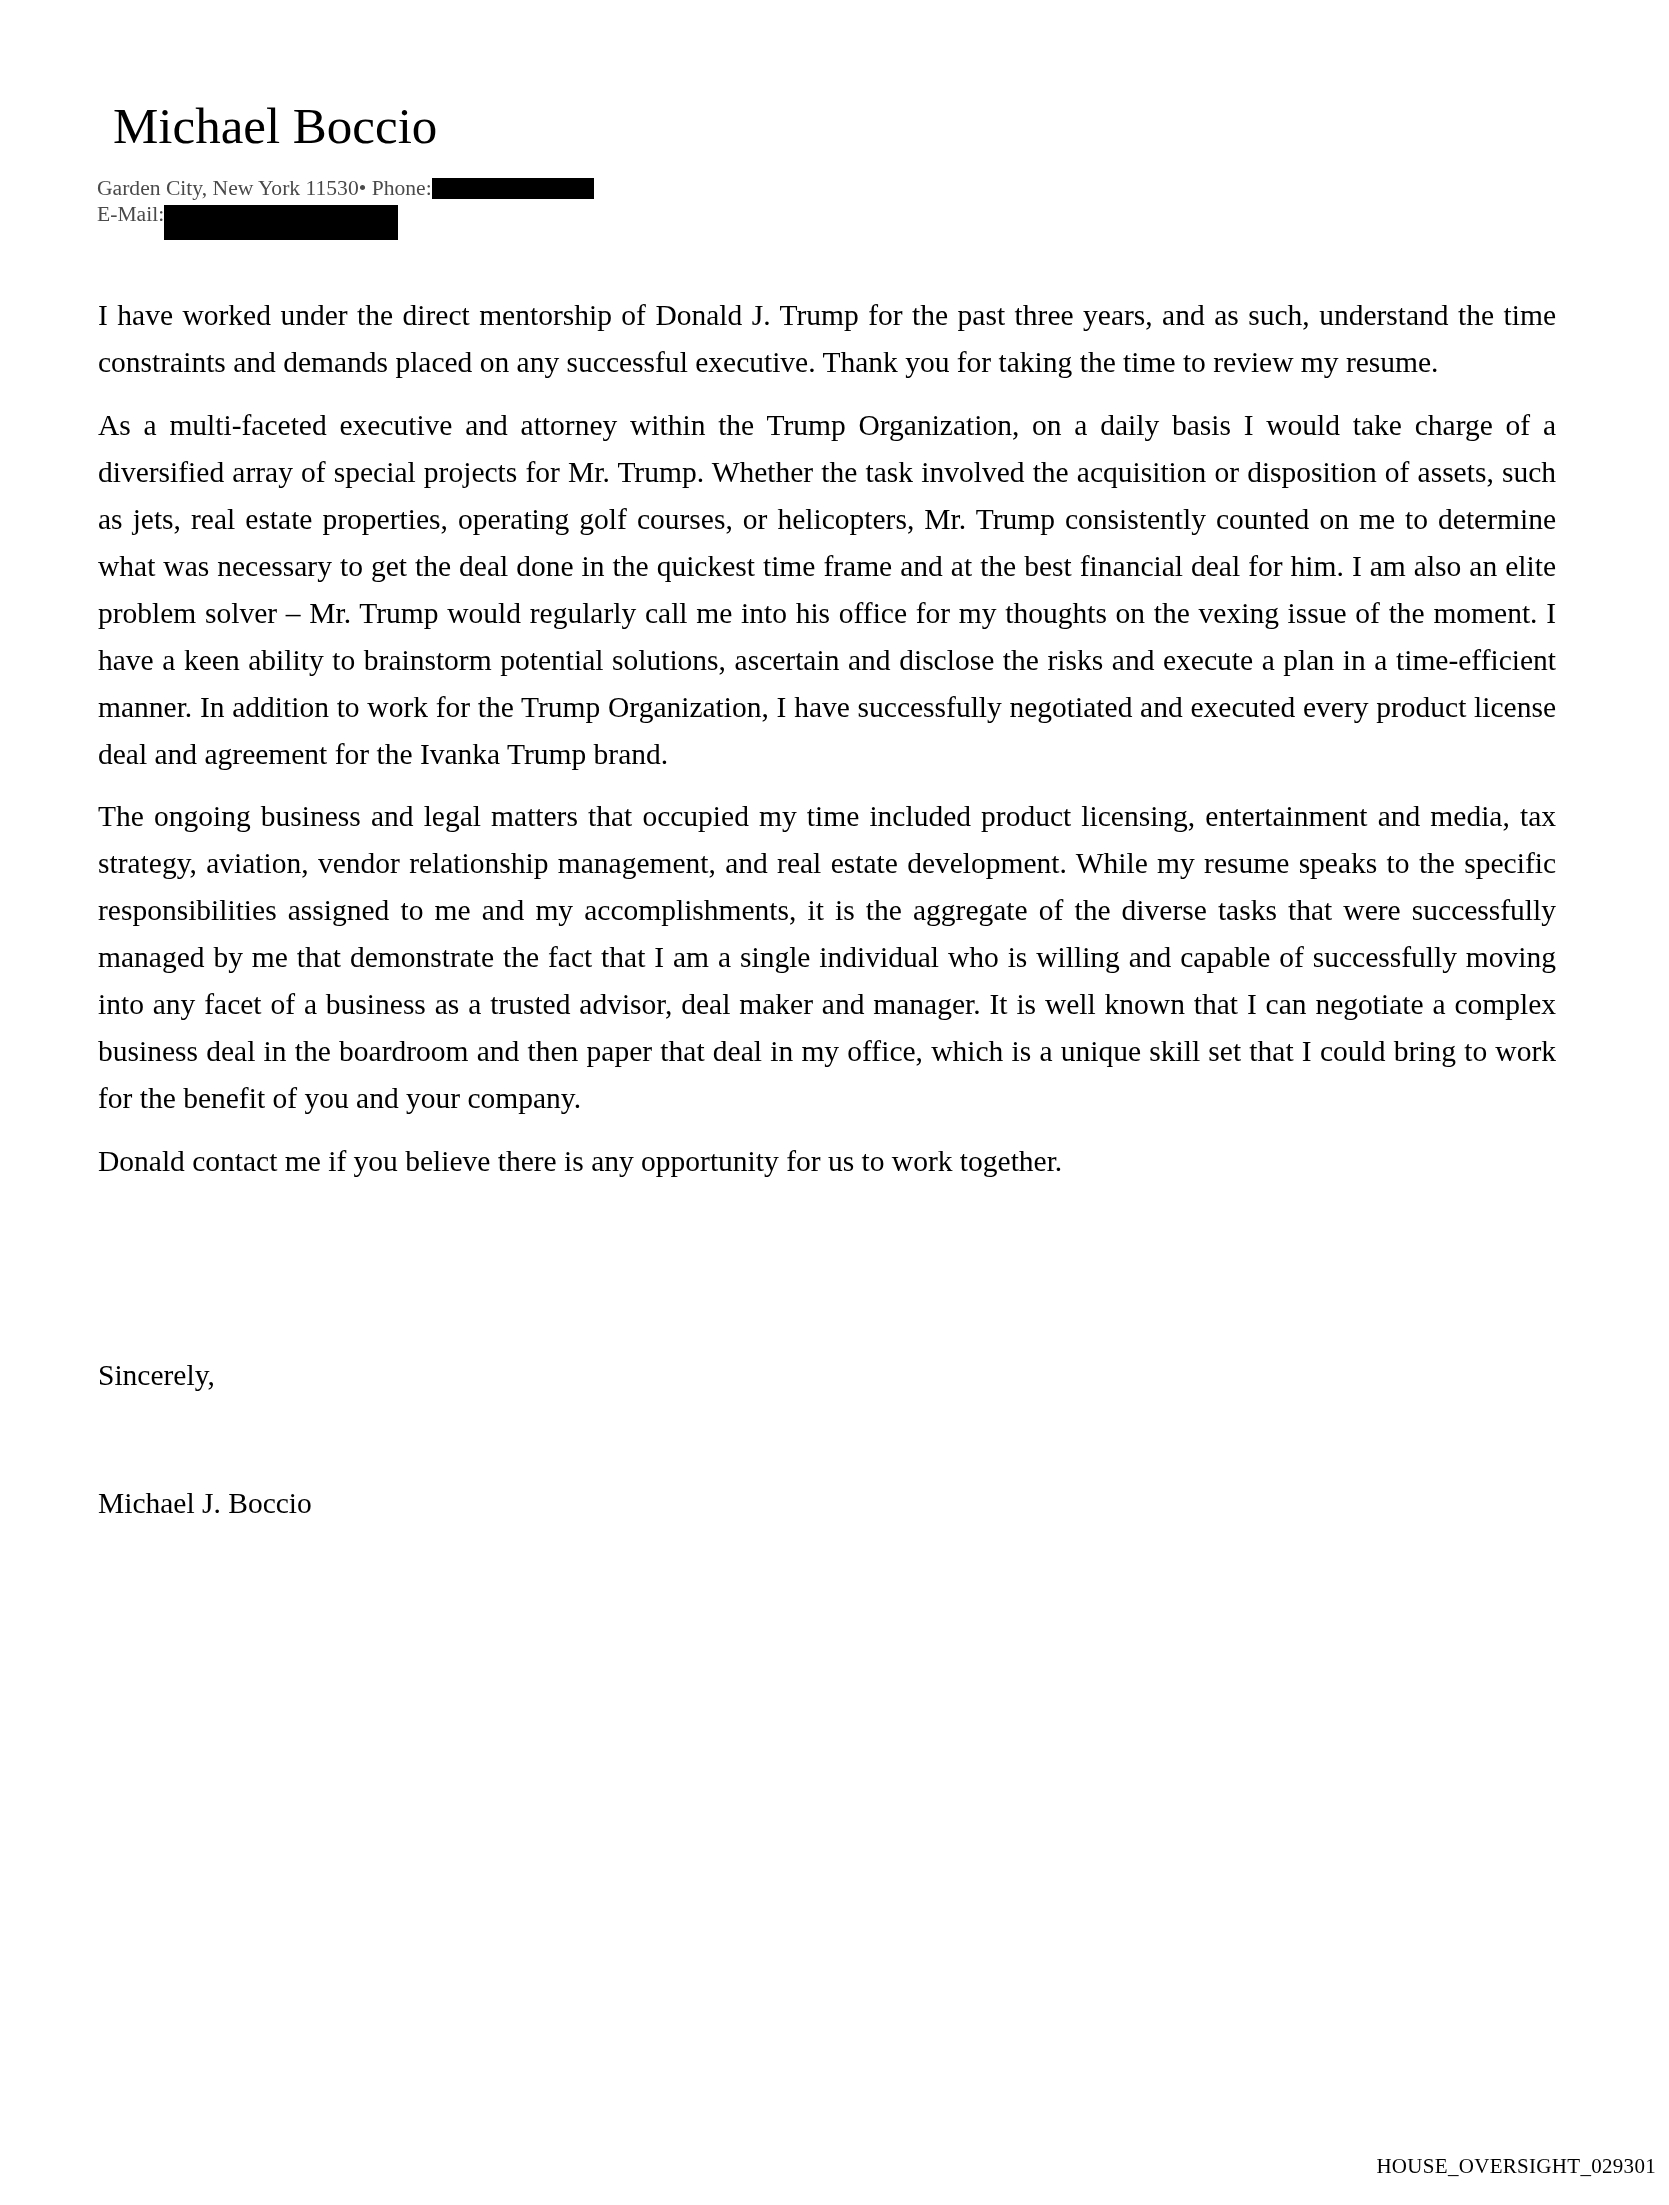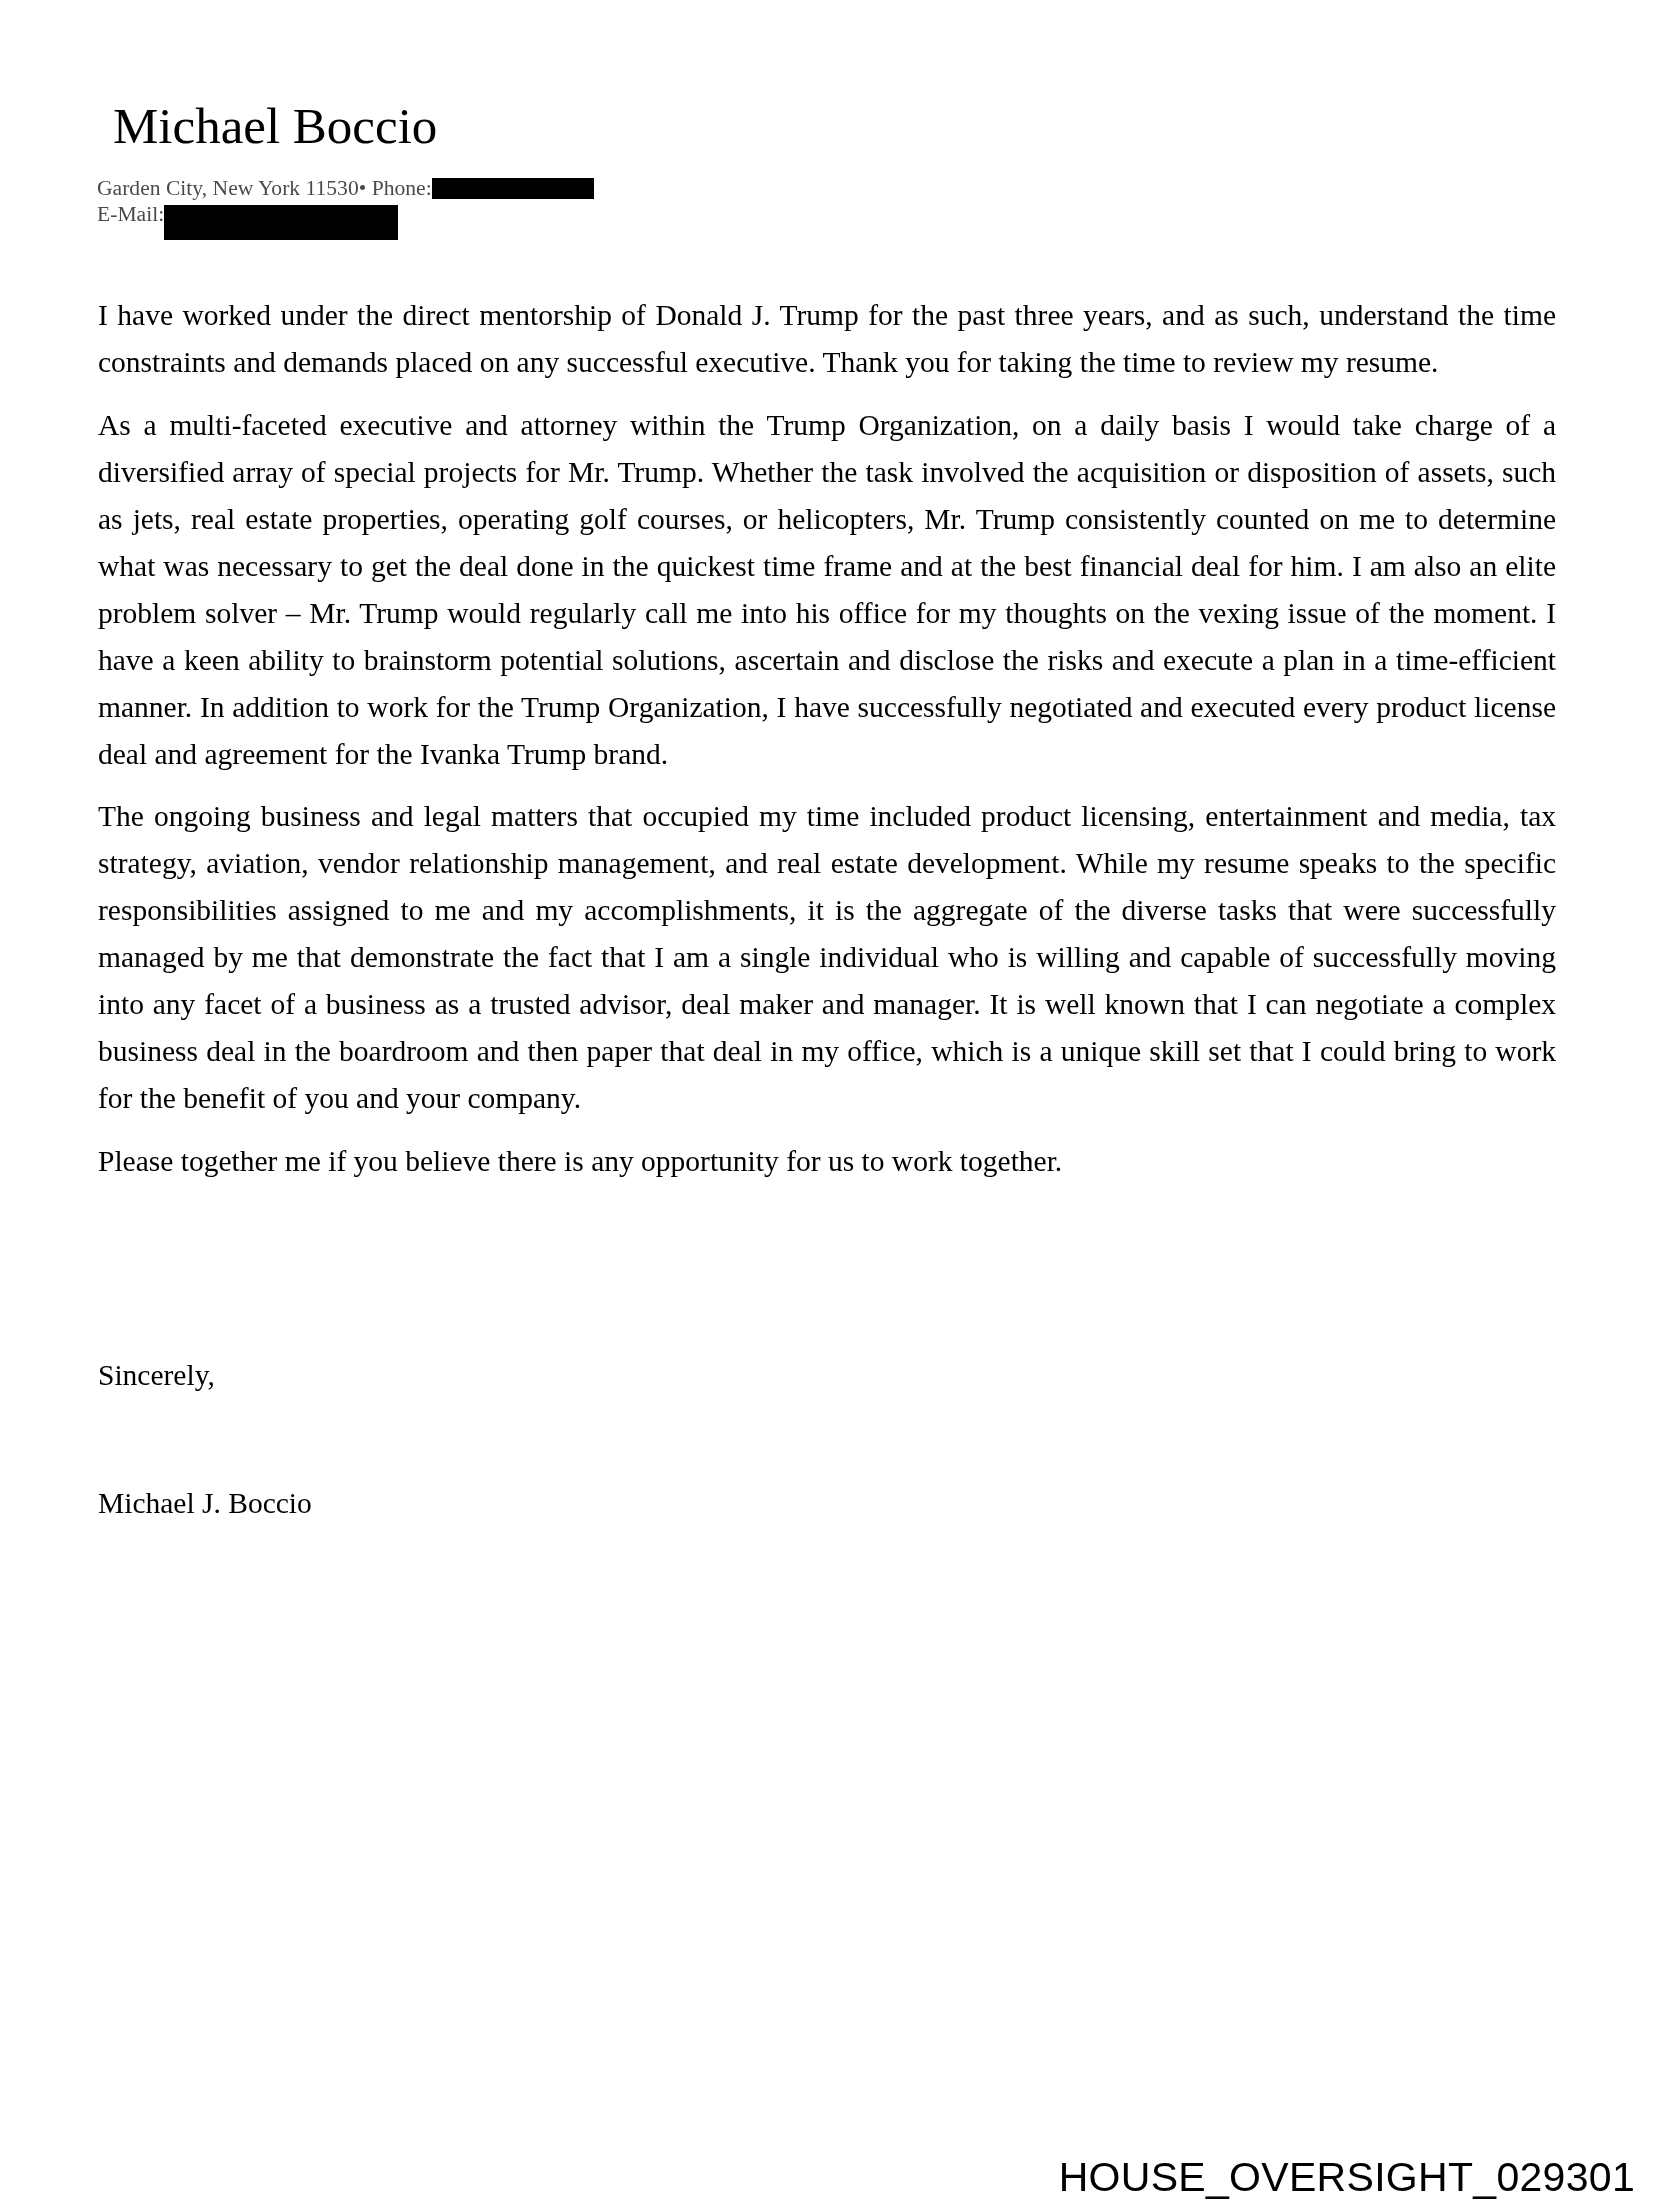--- a/index.html
+++ b/index.html
@@ -6,41 +6,41 @@
   body { width:1669px; height:2205px; position:relative; overflow:hidden; font-family:"Liberation Serif", serif; color:#000; }
   .name { position:absolute; left:113px; top:98px; font-size:51px; color:#000000; line-height:1.1; white-space:nowrap; }
   .contact { position:absolute; left:97px; top:175px; font-size:21.6px; color:#4a4a4a; line-height:26px; }
   .contact .row { white-space:nowrap; height:26px; position:relative; }
   .redact { display:inline-block; background:#000; vertical-align:top; }
   .r-phone { width:162px; height:21px; margin-top:2.6px; }
   .r-email { width:234px; height:35px; margin-top:3.9px; }
   .body { position:absolute; left:98px; top:292px; width:1458px; font-size:29.5px; line-height:47px; text-align:justify; }
   .body p { margin:0 0 15.7px 0; }
   .closing { position:absolute; left:98px; font-size:29.5px; line-height:39px; white-space:nowrap;margin-top:8px; }
-  .footer { position:absolute; right:34px; top:2154px; font-family:Liberation Sans, sans-serif; font-size:41px; letter-spacing:0.3px; white-space:nowrap; }
+  .footer { position:absolute; right:13px; top:2154px; font-family:Liberation Serif, serif; font-size:21px; letter-spacing:0.3px; white-space:nowrap; }
 </style>
 </head>
 <body>
 
 <div class="name">Michael Boccio</div>
 
 <div class="contact">
   <div class="row">
     <span>Garden City, New York 11530</span><span>•</span>
     <span>Phone:</span><span class="redact r-phone"></span>
   </div>
   <div class="row">
     <span>E-Mail:</span><span class="redact r-email"></span>
   </div>
 </div>
 
 <div class="body">
   <p>I have worked under the direct mentorship of Donald J. Trump for the past three years, and as such, understand the time constraints and demands placed on any successful executive.  Thank you for taking the time to review my resume.</p>
   <p>As a multi-faceted executive and attorney within the Trump Organization, on a daily basis I would take charge of a diversified array of special projects for Mr. Trump. Whether the task involved the acquisition or disposition of assets, such as jets, real estate properties, operating golf courses, or helicopters, Mr. Trump consistently counted on me to determine what was necessary to get the deal done in the quickest time frame and at the best financial deal for him.  I am also an elite problem solver – Mr. Trump would regularly call me into his office for my thoughts on the vexing issue of the moment.  I have a keen ability to brainstorm potential solutions, ascertain and disclose the risks and execute a plan in a time-efficient manner.  In addition to work for the Trump Organization, I have successfully negotiated and executed every product license deal and agreement for the Ivanka Trump brand.</p>
   <p>The ongoing business and legal matters that occupied my time included product licensing, entertainment and media, tax strategy, aviation, vendor relationship management, and real estate development.  While my resume speaks to the specific responsibilities assigned to me and my accomplishments, it is the aggregate of the diverse tasks that were successfully managed by me that demonstrate the fact that I am a single individual who is willing and capable of successfully moving into any facet of a business as a trusted advisor, deal maker and manager.  It is well known that I can negotiate a complex business deal in the boardroom and then paper that deal in my office, which is a unique skill set that I could bring to work for the benefit of you and your company.</p>
-  <p>Please together me if you believe there is any opportunity for us to work together.</p>
+  <p>Donald contact me if you believe there is any opportunity for us to work together.</p>
 </div>
 
 <div class="closing" style="top:1348px;">Sincerely,</div>
 <div class="closing" style="top:1476px;text-align:right;">Michael J. Boccio</div>
 
 <div class="footer">HOUSE_OVERSIGHT_029301</div>
 
 
 </body></html>

